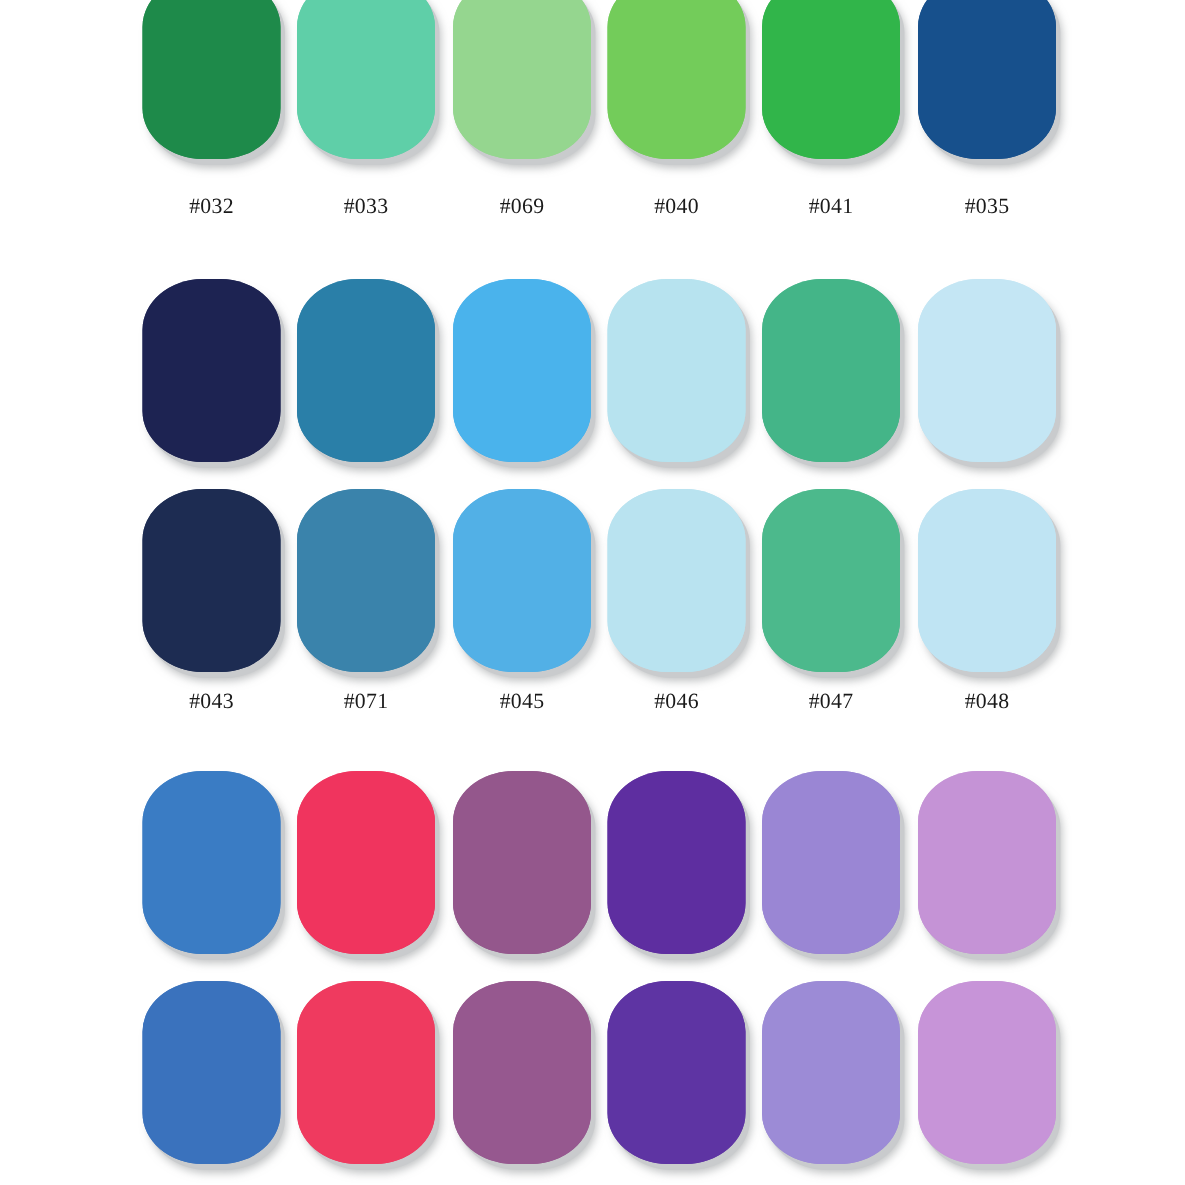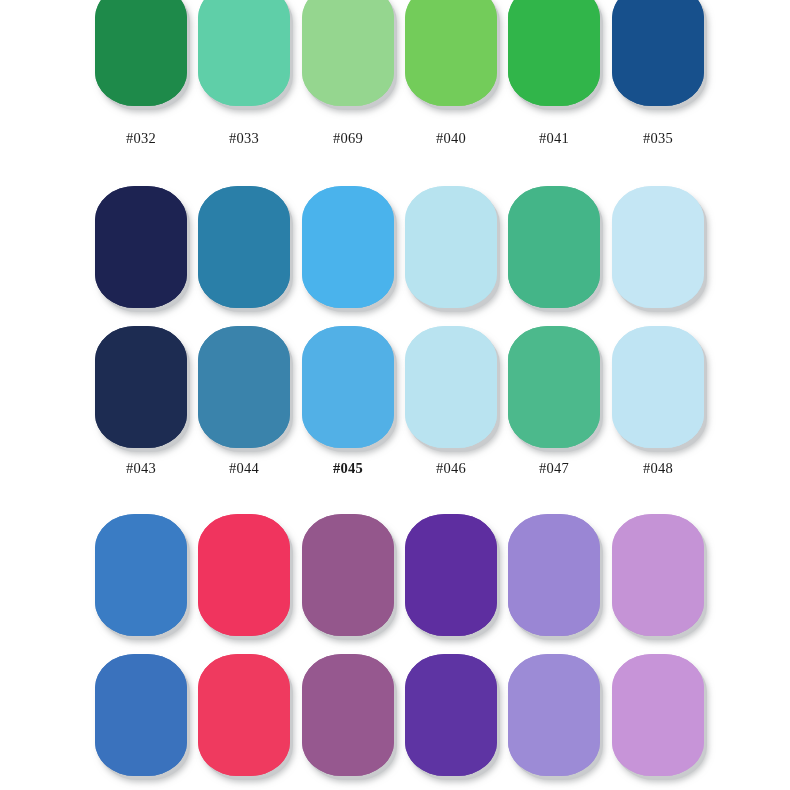--- a/index.html
+++ b/index.html
@@ -270,22 +270,22 @@
           </div>
         </div>
         <div class="nail" title="#048 ice-blue-matte" style="left: 612px;">
           <div class="nail-body" style="background: rgb(191, 228, 243);">
             <div class="matte-shade"></div>
           </div>
         </div>
       </div>
       <div class="label-row" style="top: 460px;">
         <div class="swatch-label" style="left: 95px;">#043</div>
-        <div class="swatch-label" style="left: 198px;">#044</div>
-        <div class="swatch-label" style="left: 302px; font-weight: bold;">#045</div>
+        <div class="swatch-label" style="left: 198px;">#071</div>
+        <div class="swatch-label" style="left: 302px;">#045</div>
         <div class="swatch-label" style="left: 405px;">#046</div>
         <div class="swatch-label" style="left: 508px;">#047</div>
         <div class="swatch-label" style="left: 612px; text-align: center;">#048</div>
       </div>
     </div>
     <div class="group" style="top: 0px;">
       <div class="nail-row" style="top: 514px;">
         <div class="nail" title="cobalt-blue" style="left: 95px;">
           <div class="nail-body" style="background: rgb(58, 124, 196);">
             <div class="gloss-shade"></div>

